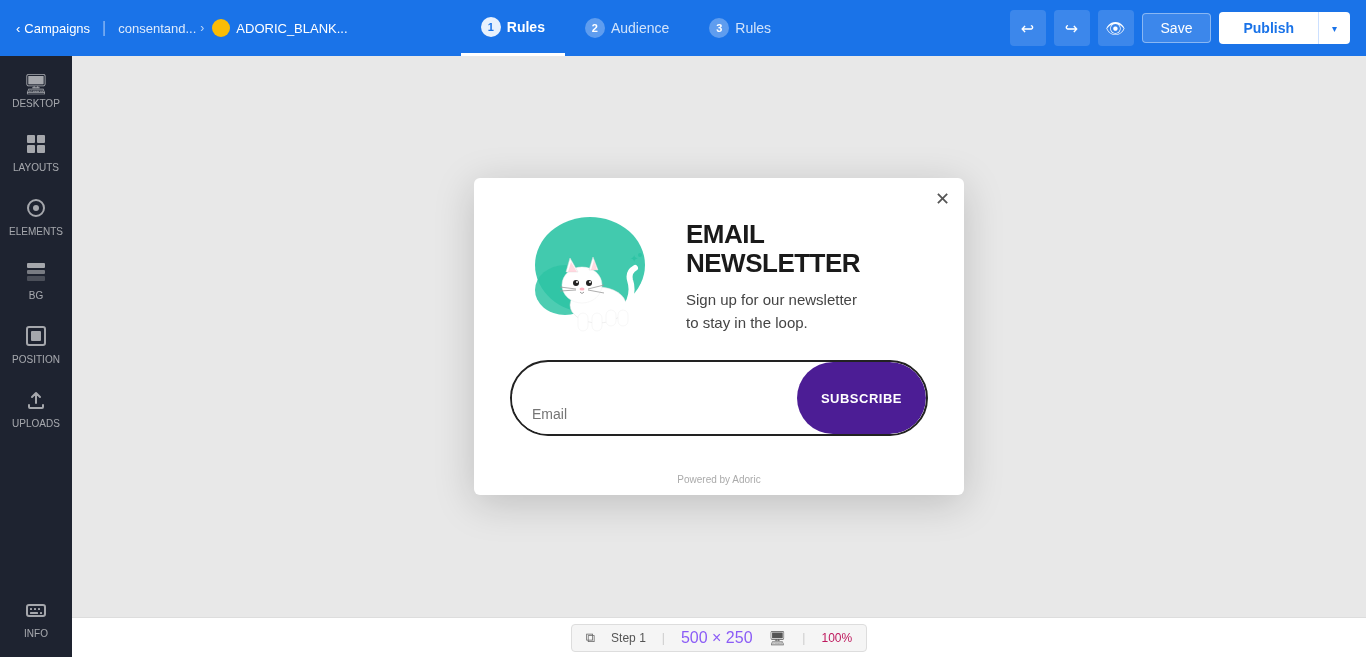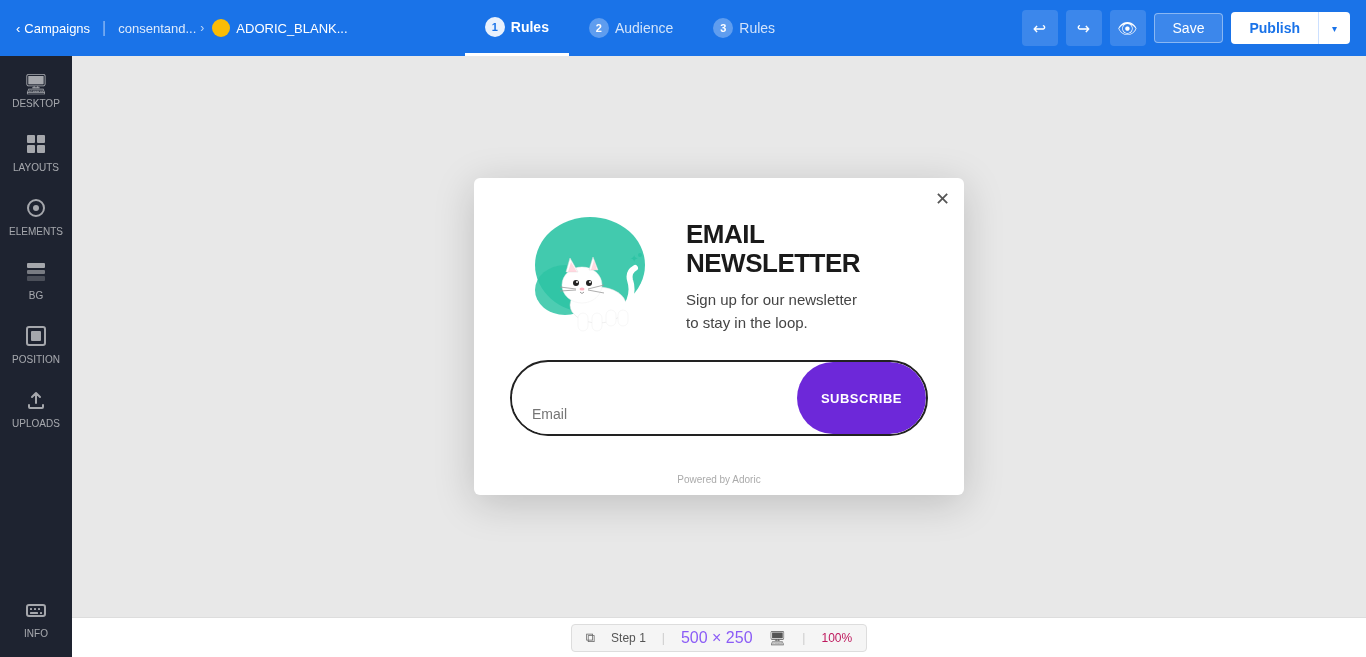--- a/index.html
+++ b/index.html
@@ -21,21 +21,21 @@
     .nav-steps { display: flex; align-items: center; gap: 0; margin: 0 auto; }
     .nav-step { display: flex; align-items: center; gap: 6px; padding: 0 20px; height: 56px; color: rgba(255,255,255,0.8); font-size: 14px; cursor: pointer; position: relative; }
     .nav-step.active { color: white; font-weight: 600; border-bottom: 3px solid white; }
     .nav-step-num { width: 20px; height: 20px; border-radius: 50%; background: rgba(255,255,255,0.3); display: flex; align-items: center; justify-content: center; font-size: 11px; font-weight: bold; color: white; }
     .nav-step.active .nav-step-num { background: rgba(255,255,255,0.9); color: #1a73e8; }
 
     .nav-actions { display: flex; align-items: center; gap: 8px; margin-left: auto; }
     .nav-icon-btn { width: 36px; height: 36px; border-radius: 4px; background: rgba(255,255,255,0.15); border: none; cursor: pointer; color: white; display: flex; align-items: center; justify-content: center; font-size: 16px; }
     .nav-save-btn { padding: 6px 18px; border-radius: 4px; background: rgba(255,255,255,0.15); border: 1px solid rgba(255,255,255,0.4); color: white; font-size: 14px; cursor: pointer; }
     .nav-publish-wrap { display: flex; border-radius: 4px; overflow: hidden; }
-    .nav-publish-btn { padding: 8px 18px; background: white; color: #1a73e8; border: none; font-size: 14px; font-weight: 600; cursor: pointer; }
+    .nav-publish-btn { padding: 8px 24px; background: white; color: #1a73e8; border: none; font-size: 14px; font-weight: 600; cursor: pointer; }
     .nav-publish-caret { width: 32px; background: white; color: #1a73e8; border: none; border-left: 1px solid #cce0ff; cursor: pointer; display: flex; align-items: center; justify-content: center; font-size: 10px; }
 
     
     .sidebar {
       position: fixed; left: 0; top: 56px; bottom: 0; width: 72px;
       background: #1e2330; display: flex; flex-direction: column;
       align-items: center; padding: 8px 0; gap: 4px; z-index: 50;
     }
     .sidebar-item { display: flex; flex-direction: column; align-items: center; gap: 4px; padding: 10px 6px; cursor: pointer; border-radius: 6px; width: 64px; color: rgba(255,255,255,0.6); font-size: 10px; text-align: center; transition: color 0.2s; }
     .sidebar-icon { font-size: 20px; line-height: 1; }
@@ -65,21 +65,21 @@
     }
     .popup-close { position: absolute; top: 12px; right: 14px; font-size: 18px; cursor: pointer; color: #555; background: none; border: none; line-height: 1; z-index: 10; }
     .popup-inner { display: flex; flex-direction: column; align-items: center; padding: 32px 36px 28px; }
     .popup-top { display: flex; align-items: flex-start; width: 100%; margin-bottom: 20px; gap: 16px; }
     .popup-illustration { width: 160px; height: 130px; flex-shrink: 0; position: relative; }
     .popup-text { flex: 1; display: flex; flex-direction: column; justify-content: center; padding-top: 10px; }
     .popup-title { font-size: 26px; font-weight: 900; color: #1a1a1a; line-height: 1.1; text-transform: uppercase; letter-spacing: -0.5px; margin-bottom: 12px; }
     .popup-subtitle { font-size: 15px; color: #444; line-height: 1.5; }
     .popup-form { display: flex; width: 100%; border: 2px solid #222; border-radius: 999px; overflow: hidden; }
     .popup-email-input { flex: 1; padding: 12px 20px; border: none; outline: none; font-size: 14px; color: #888; font-weight: 500; margin-top: 32px; }
-    .popup-subscribe-btn { padding: 12px 24px; background: #6d28d9; color: white; border: none; font-size: 13px; font-weight: 800; cursor: pointer; letter-spacing: 0.5px; border-radius: 999px; white-space: nowrap; }
+    .popup-subscribe-btn { padding: 12px 24px; background: #4c1d95; color: white; border: none; font-size: 13px; font-weight: 800; cursor: pointer; letter-spacing: 0.5px; border-radius: 999px; white-space: nowrap; }
     .popup-powered { text-align: center; font-size: 10px; color: #aaa; margin-top: 10px; }
 
     
     .illus-svg { width: 160px; height: 130px; }
   </style>
 </head>
 <body>
 
 <nav class="top-nav">
   <div class="nav-back">

